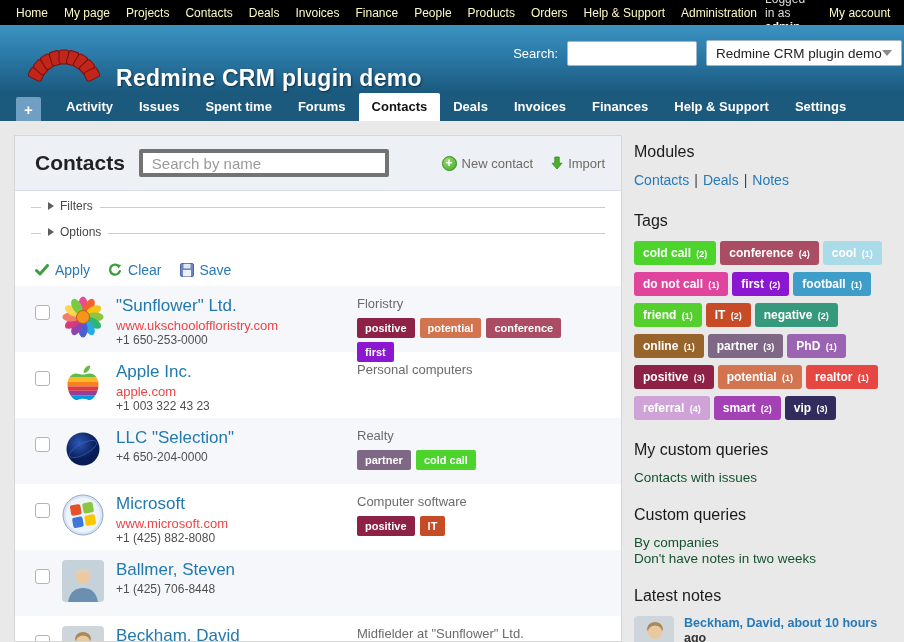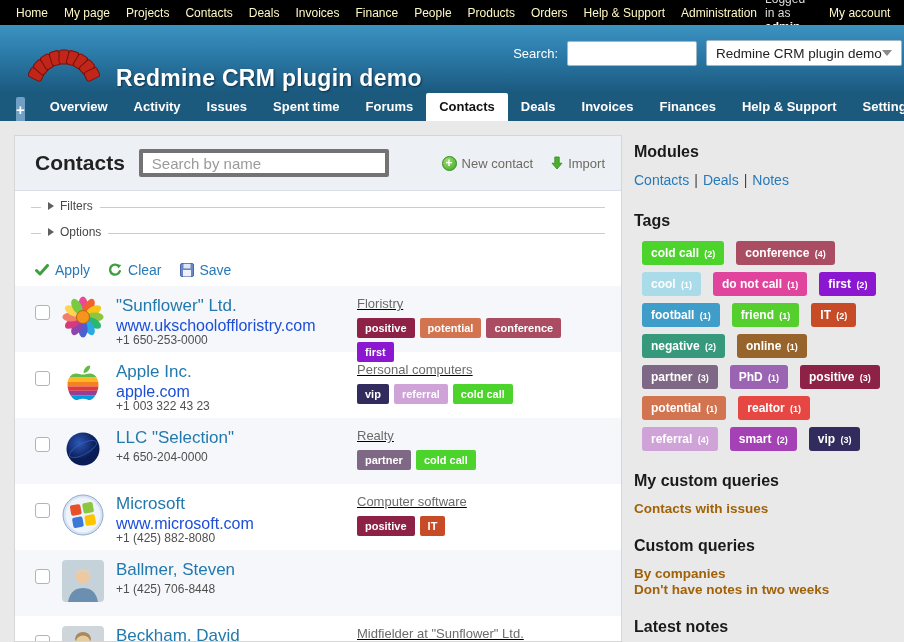--- a/index.html
+++ b/index.html
@@ -56,38 +56,38 @@
   .blue-link { color:#2779b8; font-size:14px; text-decoration:none; cursor:pointer; }
   
   .contact-list { margin-top:7px; }
   .row { display:flex; height:66px; padding:10px 14px 0 20px; }
   .row.alt { background:#f5f7fa; }
   .cb { width:15px; height:15px; border:1px solid #b3b3b3; border-radius:3px; background:#fff; margin-top:9px; flex:none; cursor:pointer; }
   .avatar { width:42px; height:42px; margin:0 12px; border-radius:4px; overflow:hidden; flex:none; }
   .avatar svg { display:block; }
   .cinfo { flex:1; min-width:0; }
   .cname { font-size:17px; color:#2279ae; line-height:20px; margin-bottom:2px; cursor:pointer; white-space:nowrap; }
-  .cweb { font-size:16px; color:#1d4ed8; line-height:15px; cursor:pointer; }
+  .cweb { font-size:13px; color:#ef4444; line-height:15px; cursor:pointer; }
   .cphone { font-size:12px; color:#4f4f4f; line-height:15px; }
-  .cright { width:250px; flex:none; padding-top:0;text-decoration:underline; }
+  .cright { width:250px; flex:none; padding-top:0; }
   .crole { font-size:13px; color:#6b6b6b; line-height:15px; margin-bottom:7px; }
   .tag { display:inline-block; color:#fff; font-weight:bold; font-size:11px; padding:4px 8px; border-radius:2px;
     margin:0 5px 4px 0; cursor:pointer; white-space:nowrap; }
   
   .sidebar { position:absolute; left:634px; top:143px; width:262px; }
-  .side-h { font-size:16px; font-weight:bold; color:#1a1a1a; margin:0 0 11px; }
+  .side-h { font-size:16px; font-weight:normal; color:#1a1a1a; margin:0 0 11px; }
   .mod-links { font-size:14px; margin-bottom:24px; }
   .mod-links a { color:#2779b8; text-decoration:none; cursor:pointer; }
   .mod-sep { color:#444; padding:0 5px; }
   .tag-cloud { margin-bottom:14px; }
   .side-tag { display:inline-block; color:#fff; font-weight:bold; font-size:12px; padding:5px 9px; border-radius:3px;
-    margin:0 4px 7px 8px; cursor:pointer; white-space:nowrap; }
+    margin:0 4px 7px 0; cursor:pointer; white-space:nowrap; }
   .side-tag .cnt { font-size:9px; margin-left:2px; }
   .queries { margin-bottom:20px; }
-  .side-link { display:block; color:#a16207; font-size:13.5px; line-height:16px; text-decoration:none; cursor:pointer;font-weight:bold; }
+  .side-link { display:block; color:#14532d; font-size:13.5px; line-height:16px; text-decoration:none; cursor:pointer; }
   .notes { margin-top:2px; }
   .note { display:flex; margin-bottom:13px; }
   .note-avatar { width:40px; height:40px; border-radius:4px; overflow:hidden; flex:none; margin-right:10px; }
   .note-main { flex:1; min-width:0; }
   .note-title { font-size:12.5px; font-weight:bold; color:#2779b8; line-height:15px; cursor:pointer; }
   .note-title .ago { color:#333; }
 </style>
 </head>
 <body>
 
@@ -150,21 +150,20 @@
     <div class="proj-sel">
       <span>Redmine CRM plugin demo</span>
       <span class="caret-down"></span>
     </div>
   </div>
 </div>
 
 <div class="tabsbar">
   <div class="plus-tab">+</div>
   <div style="display:flex;align-items:flex-end;" id="tabs-list">
-      <div class="tab">Overview</div>
       <div class="tab">Activity</div>
       <div class="tab">Issues</div>
       <div class="tab">Spent time</div>
       <div class="tab">Forums</div>
       <div class="tab active">Contacts</div>
       <div class="tab">Deals</div>
       <div class="tab">Invoices</div>
       <div class="tab">Finances</div>
       <div class="tab">Help &amp; Support</div>
       <div class="tab">Settings</div>
@@ -277,21 +276,20 @@
     </g>
           </svg>
         </span>
     <div class="cinfo">
       <div class="cname">Apple Inc.</div>
       <div class="cweb">apple.com</div>
       <div class="cphone">+1 003 322 43 23</div>
     </div>
     <div class="cright">
       <div class="crole">Personal computers</div>
-      <div class="ctags"><span class="tag" style="background: rgb(50, 43, 94);">vip</span><span class="tag" style="background: rgb(207, 163, 216);">referral</span><span class="tag" style="background: rgb(76, 211, 44);">cold call</span></div>
     </div>
   </div>
 
   <div class="row alt">
     <span class="cb"></span>
     <span class="avatar">
           <svg width="42" height="42" viewBox="0 0 42 42">
     <defs>
               <radialGradient id="gsel" cx="38%" cy="32%">
                 <stop offset="0%" stop-color="#2d58b8"></stop>

